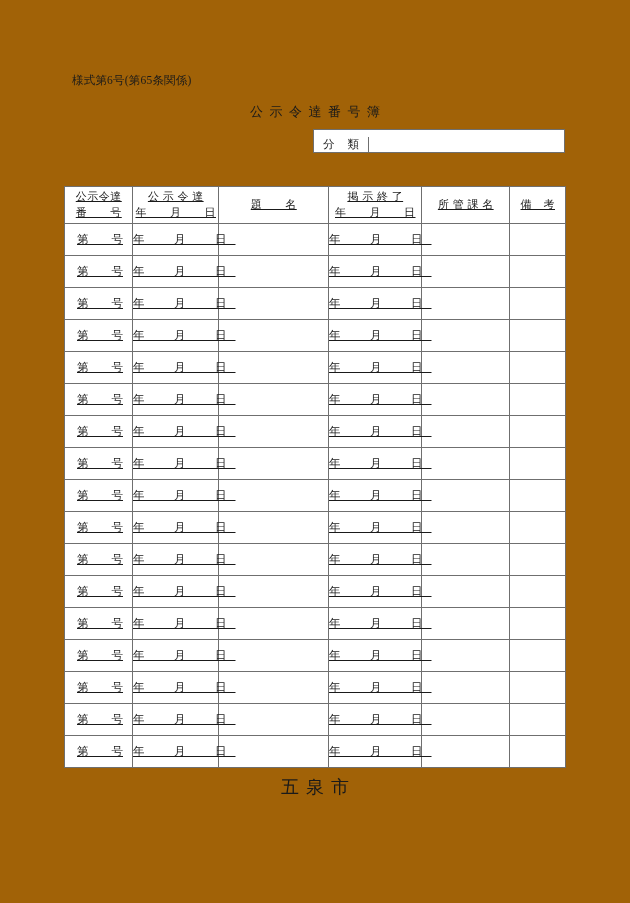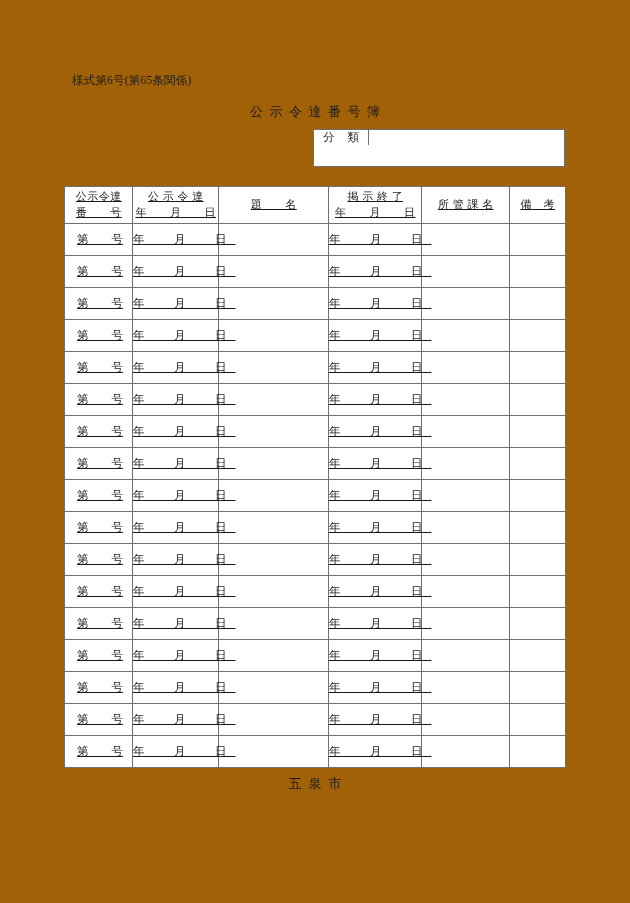--- a/index.html
+++ b/index.html
@@ -43,25 +43,25 @@
     text-indent: 6.5px;
     white-space: nowrap;
   }
 
   
   .class-box {
     position: absolute;
     left: 313px;
     top: 129px;
     width: 252px;
-    height: 38px;
+    height: 24px;
     border: 1px solid #6f6f6f;
     box-sizing: border-box;
     display: flex;
-    align-items: flex-start;
+    align-items: flex-end;
     background: #fff;
   }
   .class-label {
     width: 55px;
     border-right: 1px solid #6f6f6f;
     box-sizing: border-box;
     display: flex;
     align-items: center;
     justify-content: center;
     font-size: 11.5px;
@@ -124,21 +124,21 @@
     white-space: nowrap;
   }
 
   
   .footer-city {
     position: absolute;
     left: 0;
     right: 0;
     top: 775px;
     text-align: center;
-    font-size: 13px;
+    font-size: 18px;
     letter-spacing: 7px;
     text-indent: 7px;
     white-space: nowrap;
   }
 </style>
 </head>
 <body>
 
 <div class="page">
 

